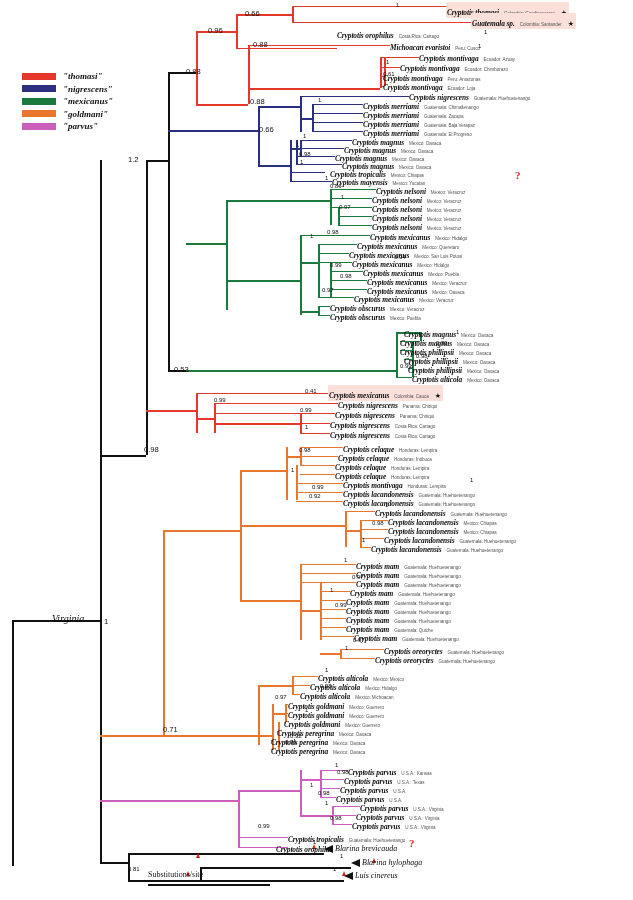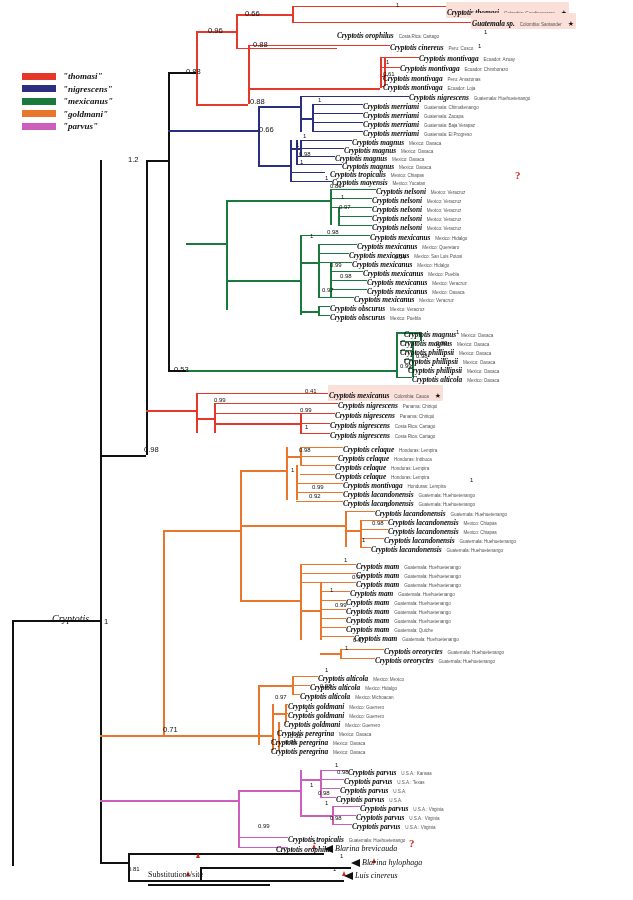--- a/index.html
+++ b/index.html
@@ -368,21 +368,21 @@
       <div class="sup" style="left: 318px; top: 790px;">0.98</div>
       <div class="sup" style="left: 325px; top: 800px;">1</div>
       <div class="sup" style="left: 330px; top: 815px;">0.98</div>
       <div class="sup" style="left: 258px; top: 823px;">0.99</div>
     </div>
 
   <div id="tip-layer">
       <div class="tip hl" style="left: 446px; top: 2px;"><span class="sp">Cryptotis thomasi</span><span class="loc">Colombia: Cundinamarca</span><span class="star">★</span></div>
       <div class="tip hl" style="left: 471px; top: 13px;"><span class="sp">Guatemala sp.</span><span class="loc">Colombia: Santander</span><span class="star">★</span></div>
       <div class="tip" style="left: 337px; top: 25px;"><span class="sp">Cryptotis orophilus</span><span class="loc">Costa Rica: Cartago</span></div>
-      <div class="tip" style="left: 390px; top: 37px;"><span class="sp">Cryptotis cinereus</span><span class="loc">Peru: Cusco</span></div>
+      <div class="tip" style="left: 390px; top: 37px;"><span class="sp">Michoacan evaristoi</span><span class="loc">Peru: Cusco</span></div>
       <div class="tip" style="left: 419px; top: 48px;"><span class="sp">Cryptotis montivaga</span><span class="loc">Ecuador: Azuay</span></div>
       <div class="tip" style="left: 400px; top: 58px;"><span class="sp">Cryptotis montivaga</span><span class="loc">Ecuador: Chimborazo</span></div>
       <div class="tip" style="left: 383px; top: 68px;"><span class="sp">Cryptotis montivaga</span><span class="loc">Peru: Amazonas</span></div>
       <div class="tip" style="left: 383px; top: 77px;"><span class="sp">Cryptotis montivaga</span><span class="loc">Ecuador: Loja</span></div>
       <div class="tip" style="left: 409px; top: 87px;"><span class="sp">Cryptotis nigrescens</span><span class="loc">Guatemala: Huehuetenango</span></div>
       <div class="tip" style="left: 363px; top: 96px;"><span class="sp">Cryptotis merriami</span><span class="loc">Guatemala: Chimaltenango</span></div>
       <div class="tip" style="left: 363px; top: 105px;"><span class="sp">Cryptotis merriami</span><span class="loc">Guatemala: Zacapa</span></div>
       <div class="tip" style="left: 363px; top: 114px;"><span class="sp">Cryptotis merriami</span><span class="loc">Guatemala: Baja Verapaz</span></div>
       <div class="tip" style="left: 363px; top: 123px;"><span class="sp">Cryptotis merriami</span><span class="loc">Guatemala: El Progreso</span></div>
       <div class="tip" style="left: 352px; top: 132px;"><span class="sp">Cryptotis magnus</span><span class="loc">Mexico: Oaxaca</span></div>
@@ -466,21 +466,21 @@
       <div class="sup" style="left: 313px; top: 839px;">1</div>
       <div class="outgroup-tip" style="left: 362px; top: 859px;">Blarina hylophaga</div>
       <div class="tri" style="left: 351px; top: 859px;"></div>
       <div class="sup" style="left: 340px; top: 853px;">1</div>
       <div class="outgroup-tip" style="left: 355px; top: 872px;">Luis cinereus</div>
       <div class="tri" style="left: 344px; top: 872px;"></div>
       <div class="sup" style="left: 333px; top: 866px;">1</div>
       <div class="sup" style="left: 128px; top: 866px;">0.81</div>
     </div>
 
-  <div id="genus-label" style="left:52px;top:613px;">Cryptotis</div>
+  <div id="genus-label" style="left:52px;top:613px;">Virginia</div>
 
   <div class="qmark" style="left:515px;top:170px;">?</div>
   <div class="qmark" style="left:409px;top:838px;">?</div>
 
   <div id="scalebar"></div>
   <div id="scalebar-label">Substitutions/site</div>
 
 </div>
 
 </body></html>

